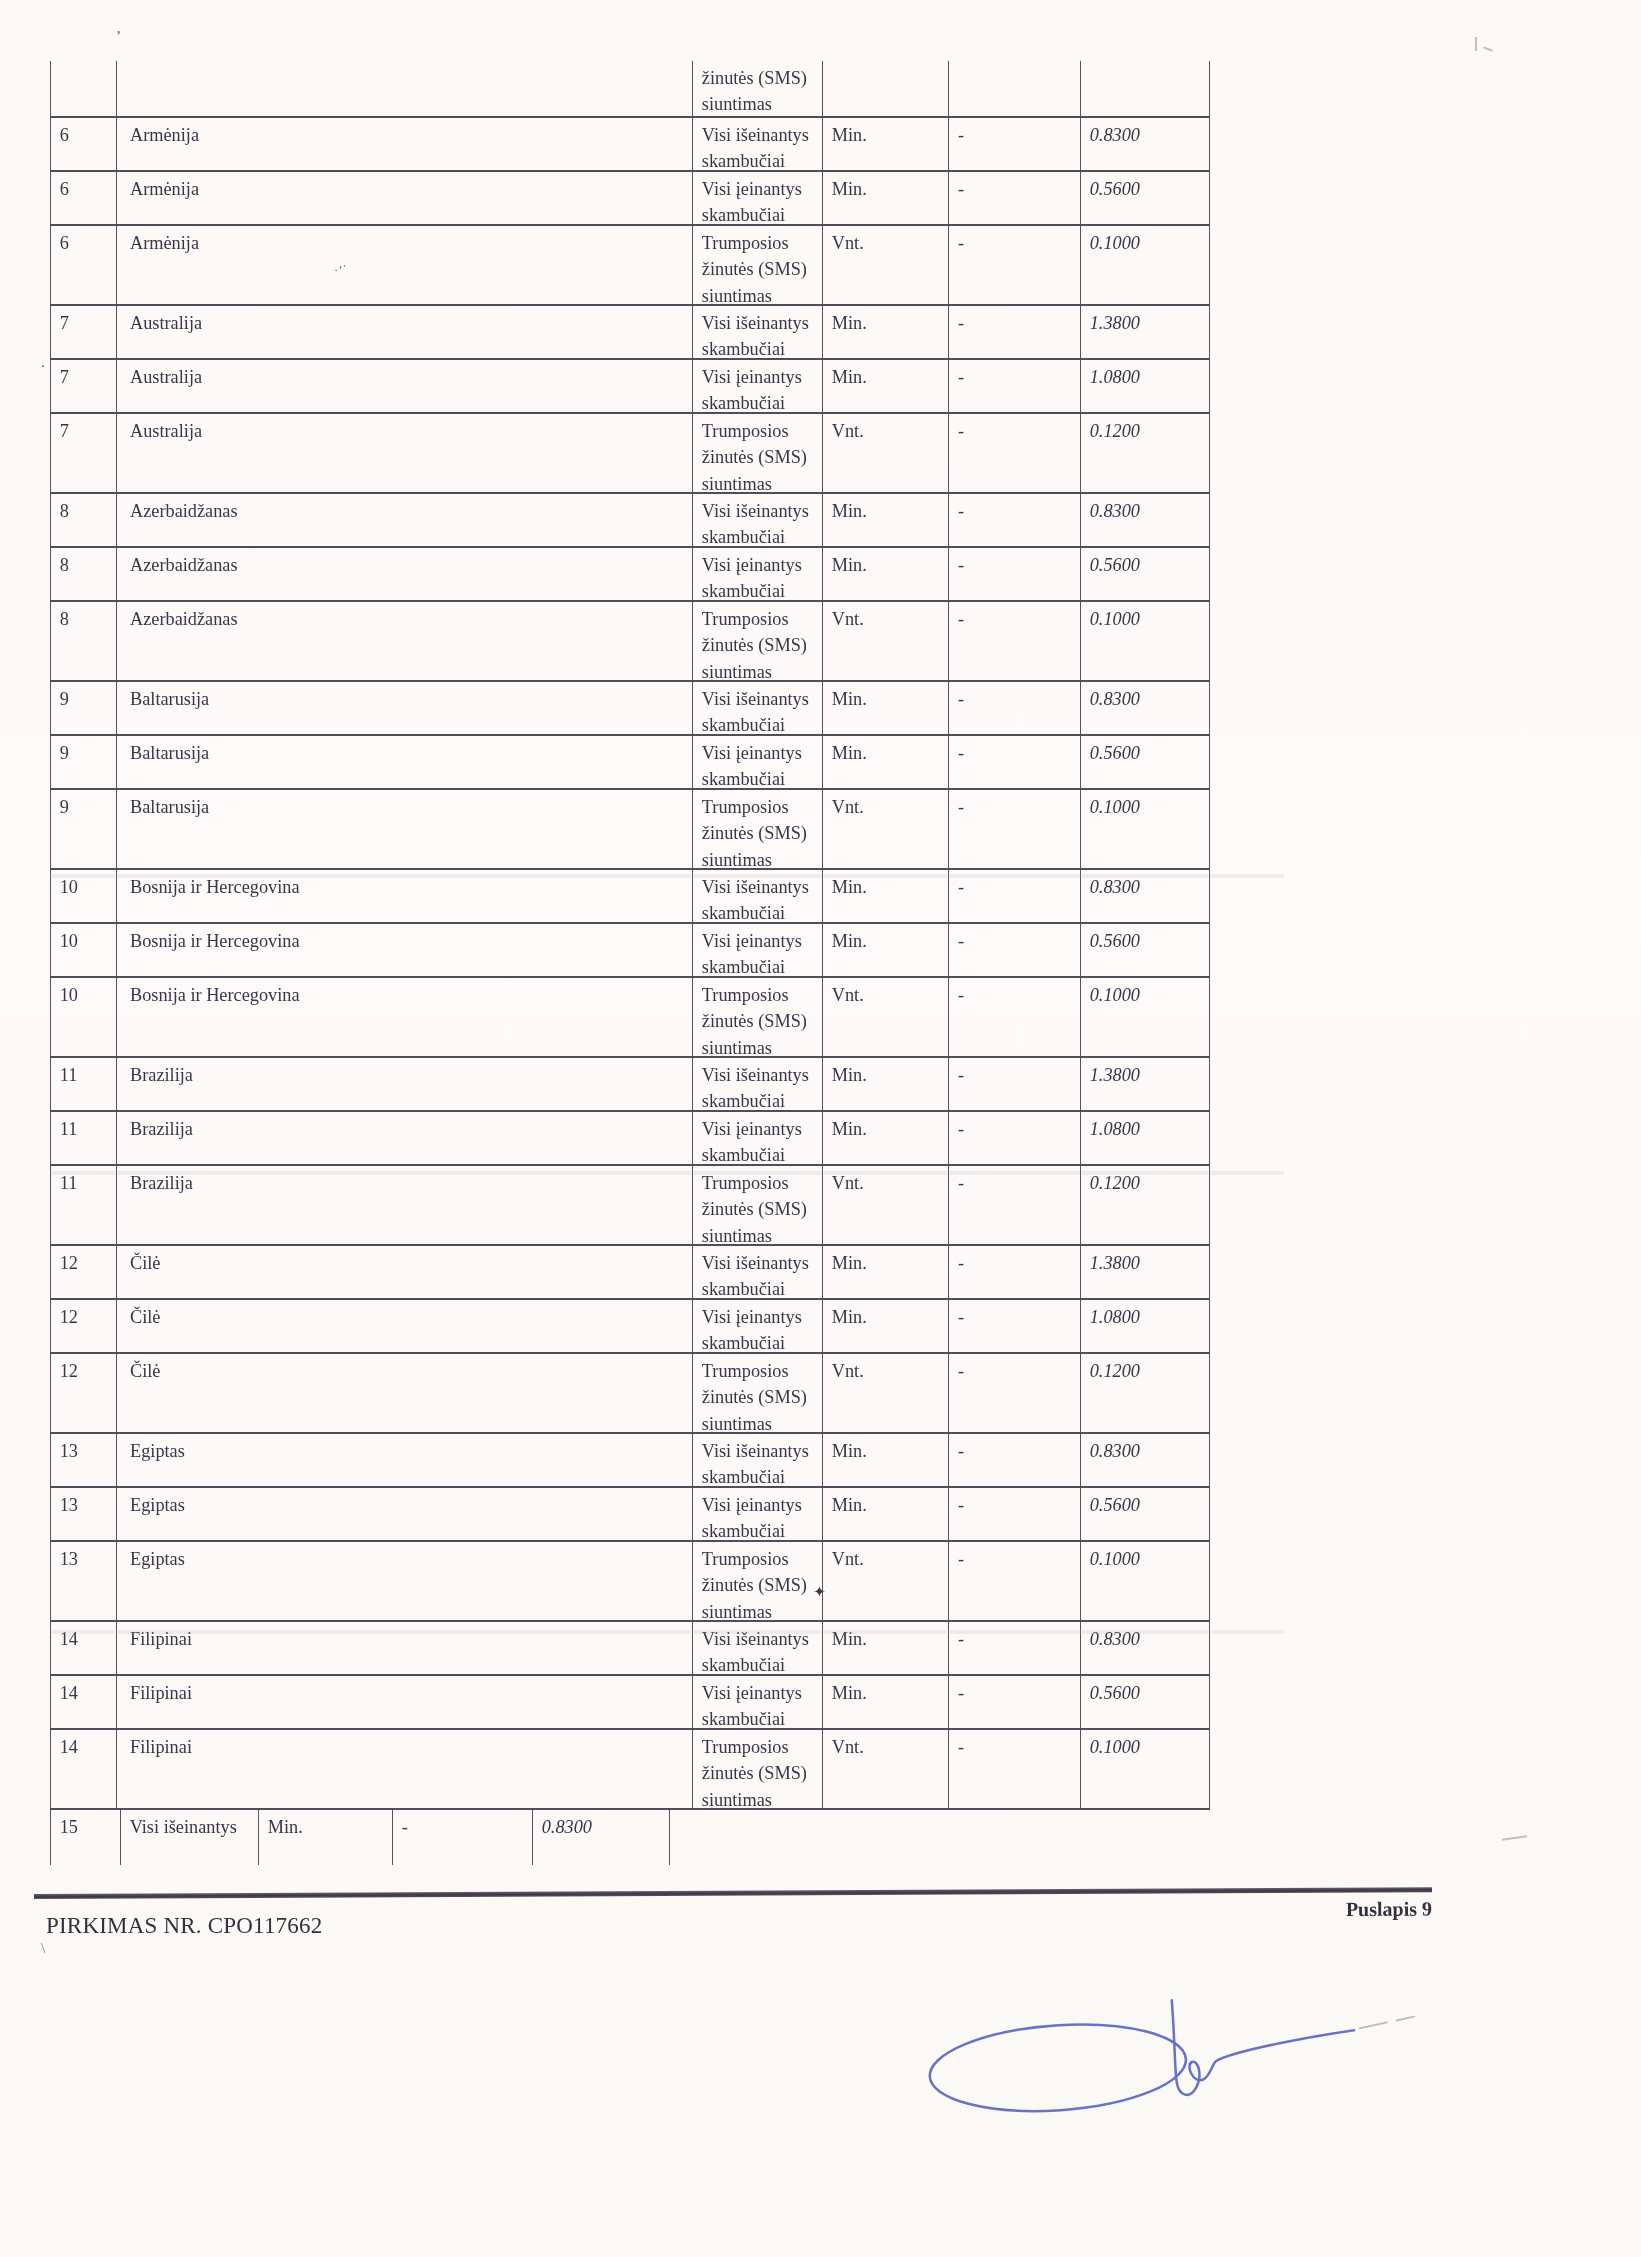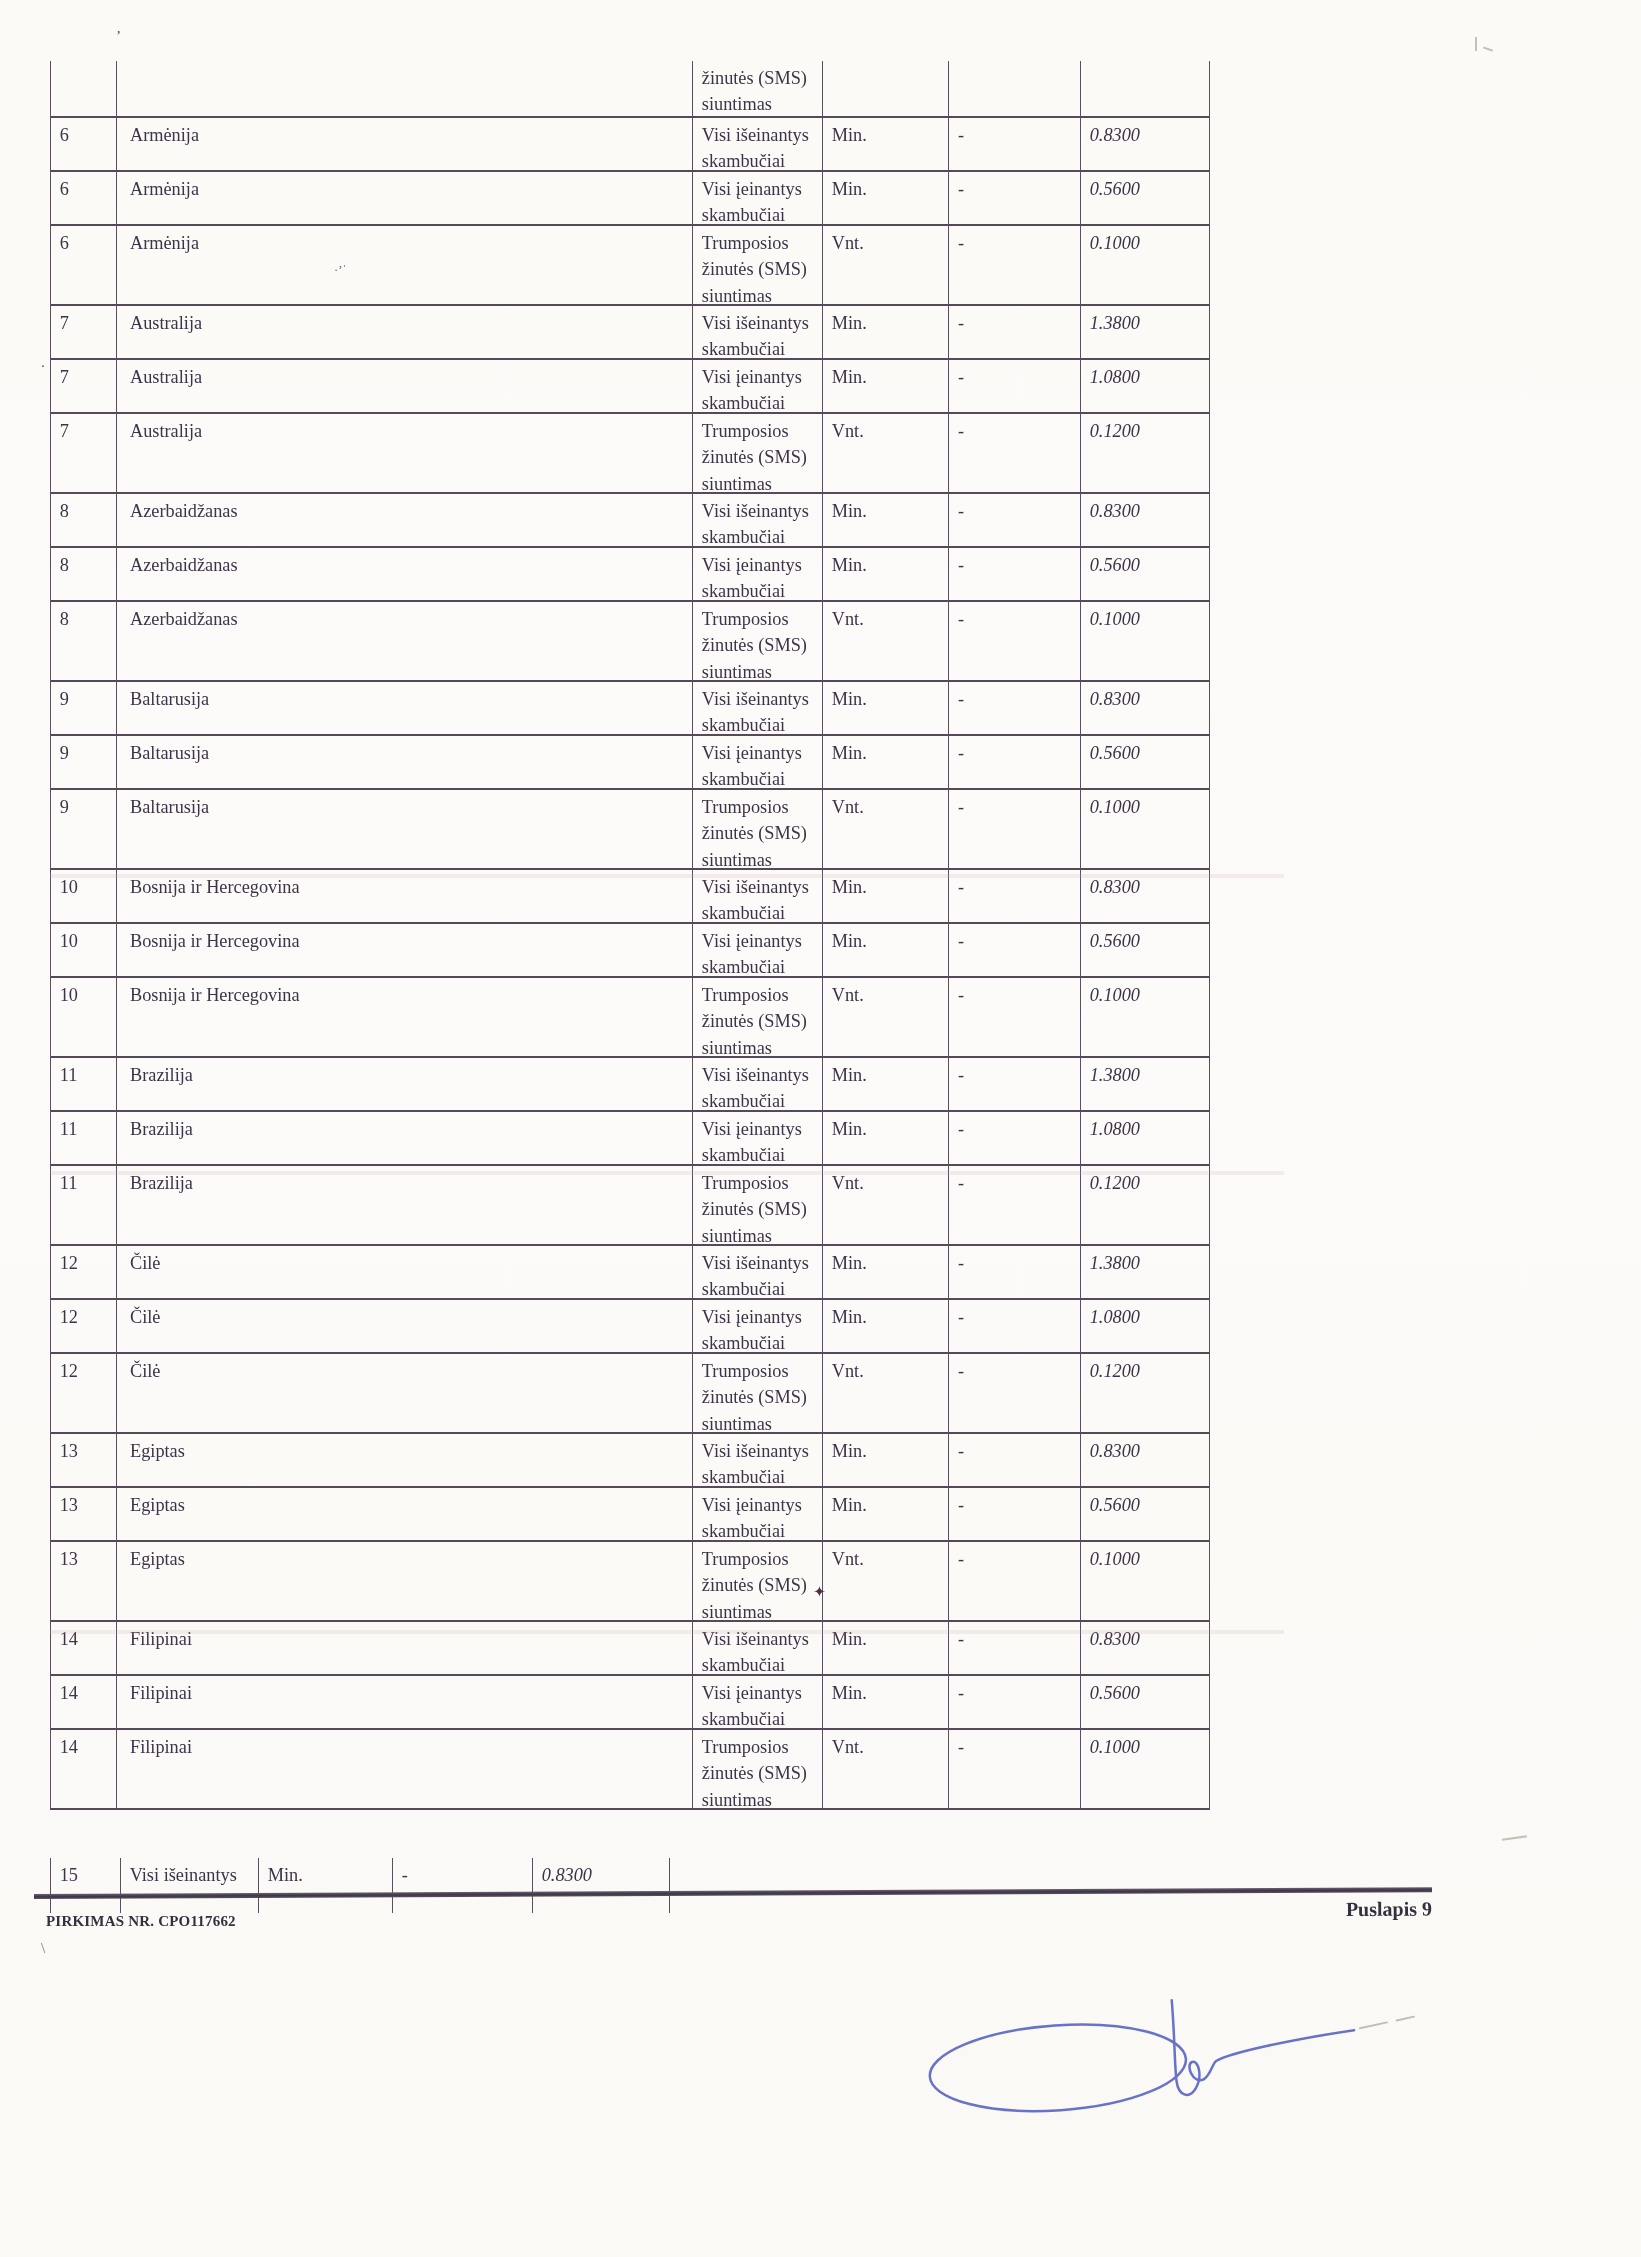--- a/index.html
+++ b/index.html
@@ -5,38 +5,38 @@
   html,body{margin:0;padding:0;}
   .page{
     position:relative; width:1641px; height:2257px;
     background:linear-gradient(180deg,#fbfaf7 0%,#fcfbf9 40%,#faf9f6 100%);
     font-family:"Liberation Serif","DejaVu Serif",serif;
     color:#3d3447; overflow:hidden;
   }
   .tbl{position:absolute; left:50px; top:61px; width:1160px;}
   .row{display:flex; box-sizing:border-box; border-bottom:2.9px solid #564a59; border-left:1.9px solid #5b4f5e; position:relative;}
   .row.rtop{border-top:none;}
-  .row.rlast{border-bottom:none;margin-top:48px;}
+  .row.rlast{border-bottom:none;}
   .r2{height:54px;}
   .r3{height:80px;}
   .rtop{height:57px;}
   .rlast{height:55px;}
   .cell{box-sizing:border-box; border-right:1.9px solid #5b4f5e; padding:3.9px 5.8px 0 8.7px;
         font-size:18.3px; line-height:26.6px; overflow:hidden; white-space:pre-line;}
   .c0{width:70px;}
   .c1{width:615px; padding-left:12.6px;}
   .c2{width:138px;}
   .c3{width:134px;}
   .c4{width:140px;}
   .c5{width:137px;font-style:italic;}
   
   .footer-rule{position:absolute; left:34px; top:1894px; width:1398px; height:4.8px;
     background:linear-gradient(180deg,#6a6070 0%,#3e3546 55%,#58505f 100%);
     transform:rotate(-0.28deg); transform-origin:left center;}
-  .footer-left{position:absolute; left:46px; top:1913px; font-size:15px; font-weight:bold; letter-spacing:0.2px; color:#372f3e;}
+  .footer-left{position:absolute; left:46px; top:1913px; font-size:23px; font-weight:normal; letter-spacing:0.2px; color:#372f3e;}
   .footer-right{position:absolute; left:1284px; top:1898px; width:148px; text-align:right; font-size:20px; font-weight:bold; color:#372f3e; transform:rotate(-0.4deg);}
   
   .speck{position:absolute; color:#5a5060; font-size:15.4px;}
   .streak{position:absolute; left:50px; width:1234px; height:3.9px; background:rgba(196,156,160,0.16);}
   .faintline{position:absolute; background:#c6c0b6;}
   .sig{position:absolute; left:908px; top:1979px;}
 </style>
 </head>
 <body>
 

